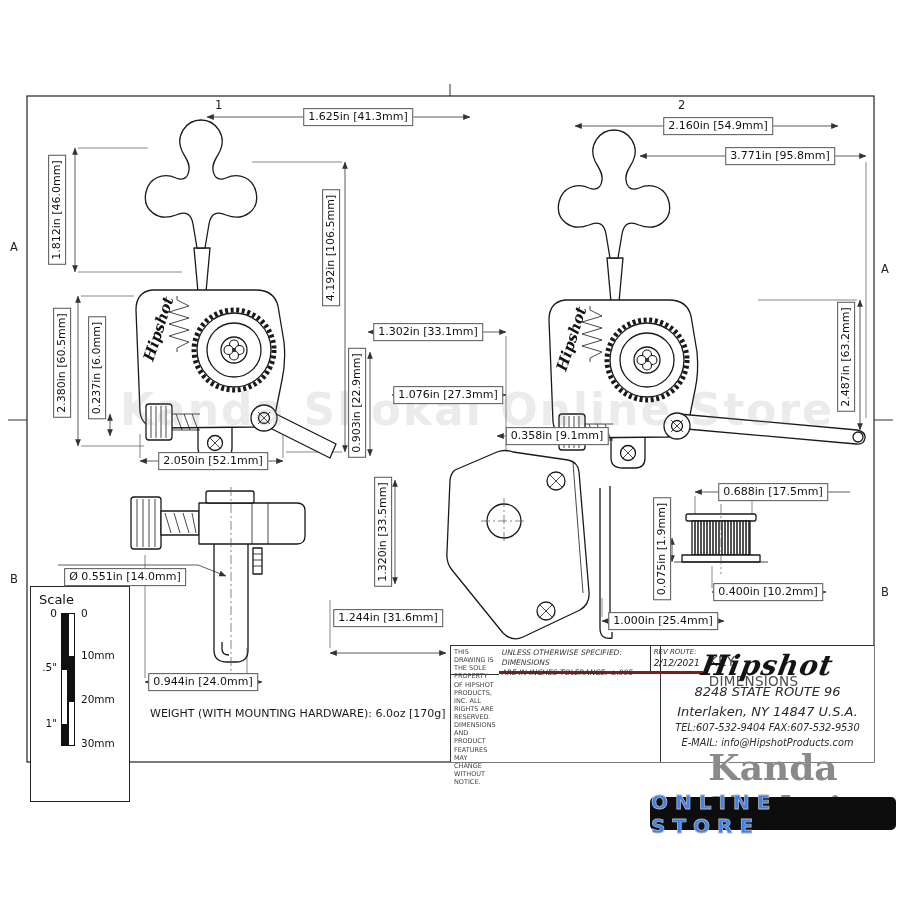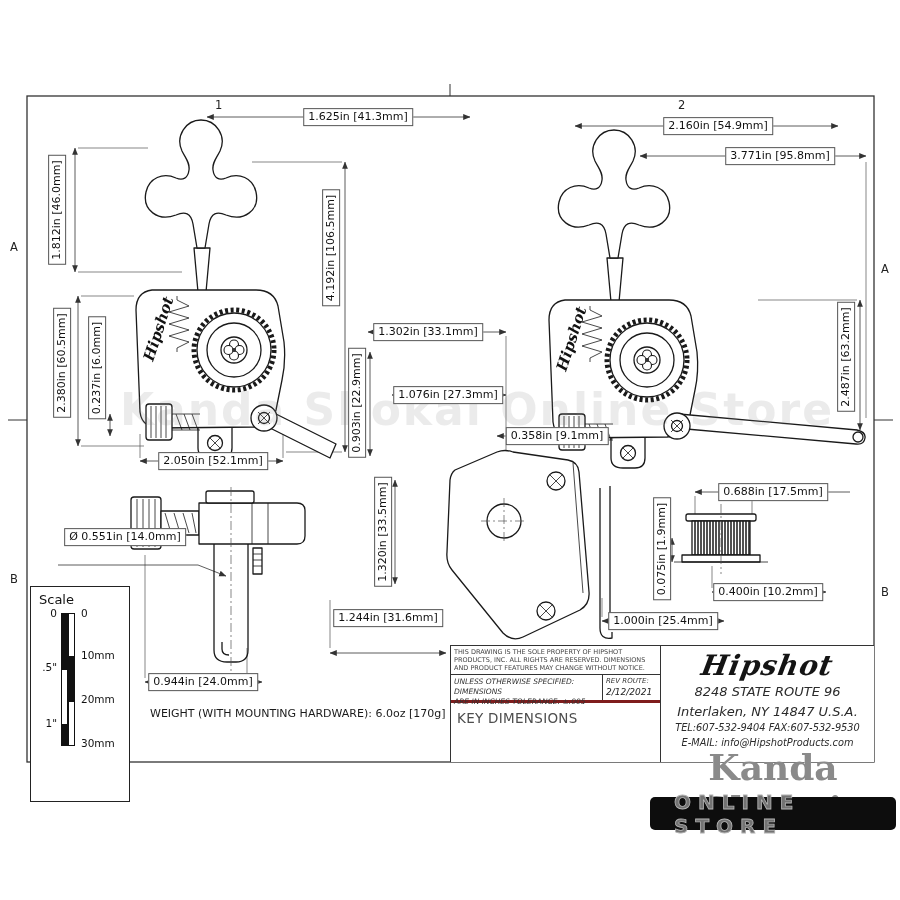--- a/index.html
+++ b/index.html
@@ -35,41 +35,41 @@
   .scalebox{position:absolute;left:30px;top:586px;width:100px;height:216px;border:1.3px solid #222;z-index:5;background:#fff;box-sizing:border-box;}
   .scalebox .ttl{position:absolute;left:8px;top:5px;font-size:13px;color:#111;}
   .scalebox .seg{position:absolute;box-sizing:border-box;border:1px solid #111;}
   .scalebox .lab{position:absolute;font-size:10.5px;color:#111;white-space:nowrap;}
 
   .weightnote{position:absolute;left:150px;top:707px;font-size:11px;color:#1a1a1a;z-index:5;}
 
   
   .tblock{position:absolute;left:450px;top:645px;width:424px;height:117px;z-index:6;background:#fff;
     border-left:1.3px solid #333;border-top:1.3px solid #333;box-sizing:border-box;display:flex;}
-  .tb-left{width:210px;border-right:1px solid #333;box-sizing:border-box;display:flex;flex-direction:column;}
+  .tb-left{width:210px;border-right:1px solid #333;box-sizing:border-box;display:flex;}
   .tb-legal{height:29px;border-bottom:1px solid #333;box-sizing:border-box;font-size:6.5px;line-height:1.25;color:#444;padding:2px 3px;}
   .tb-tolrow{height:28px;border-bottom:3px solid #7f1d1d;box-sizing:border-box;display:flex;font-style:italic;}
   .tb-tol{width:152px;border-right:1px solid #333;box-sizing:border-box;font-size:7.5px;line-height:1.3;color:#333;padding:2px 3px;}
   .tb-rev{flex:1;padding:2px 3px;}
   .tb-rev .rl{font-size:7px;color:#333;}
   .tb-rev .rd{font-size:9px;color:#222;margin-top:2px;}
   .tb-title{flex:1;padding:6px 6px;font-size:13.5px;color:#4d4d4d;letter-spacing:0.3px;line-height:1.45;}
   .tb-right{flex:1;text-align:center;padding-top:3px;}
   .hs-logo{font:italic 800 28px "DejaVu Serif", serif;letter-spacing:1px;color:#141414;transform:skewX(-10deg);}
   .addr{font-style:italic;font-size:13px;color:#2b2b2b;line-height:1.5;}
   .addr.sm{font-size:9.8px;}
 
   
   .wm-center{position:absolute;left:120px;top:384px;width:660px;z-index:2;
     font-size:44px;font-weight:bold;letter-spacing:2px;color:rgba(130,130,130,0.16);white-space:nowrap;}
   .wm-name{position:absolute;left:646px;top:746px;width:254px;z-index:8;text-align:center;
     font:bold 36px "DejaVu Serif", serif;color:#8a8a8a;text-shadow:0 1px 0 #fff;}
   .wm-band{position:absolute;left:650px;top:797px;width:246px;height:33px;z-index:8;background:#0d0d0d;border-radius:5px;
     display:flex;align-items:center;justify-content:center;}
-  .wm-band span{font-weight:bold;font-size:20px;letter-spacing:7px;padding-left:24px;color:#737373;-webkit-text-stroke:0.8px #b3b3b3;}
+  .wm-band span{font-weight:bold;font-size:20px;letter-spacing:7px;padding-left:1px;color:#3b82f6;-webkit-text-stroke:0.8px #b3b3b3;}
 </style>
 </head>
 <body>
 
 <svg class="lineart" width="900" height="900" viewBox="0 0 900 900">
   <defs>
     <marker id="ar" viewBox="0 0 10 10" refX="9.5" refY="5" markerWidth="9" markerHeight="9" orient="auto-start-reverse">
       <path d="M0,1 L10,5 L0,9 z" fill="#333"></path>
     </marker>
     <g id="tuner-core">
@@ -217,21 +217,21 @@
 <div class="dim v" style="left:331px;top:248px">4.192in [106.5mm]</div>
 <div class="dim v" style="left:62px;top:363px">2.380in [60.5mm]</div>
 <div class="dim v" style="left:97px;top:368px">0.237in [6.0mm]</div>
 <div class="dim" style="left:428px;top:332px">1.302in [33.1mm]</div>
 <div class="dim" style="left:448px;top:395px">1.076in [27.3mm]</div>
 <div class="dim v" style="left:357px;top:403px">0.903in [22.9mm]</div>
 <div class="dim" style="left:557px;top:436px">0.358in [9.1mm]</div>
 <div class="dim v" style="left:846px;top:357px">2.487in [63.2mm]</div>
 <div class="dim" style="left:213px;top:461px">2.050in [52.1mm]</div>
 <div class="dim v" style="left:383px;top:532px">1.320in [33.5mm]</div>
-<div class="dim" style="left:125px;top:537px">Ø 0.551in [14.0mm]</div>
+<div class="dim" style="left:125px;top:577px">Ø 0.551in [14.0mm]</div>
 <div class="dim" style="left:773px;top:492px">0.688in [17.5mm]</div>
 <div class="dim v" style="left:662px;top:549px">0.075in [1.9mm]</div>
 <div class="dim" style="left:768px;top:592px">0.400in [10.2mm]</div>
 <div class="dim" style="left:663px;top:621px">1.000in [25.4mm]</div>
 <div class="dim" style="left:388px;top:618px">1.244in [31.6mm]</div>
 <div class="dim" style="left:203px;top:682px">0.944in [24.0mm]</div>
 
 <div class="scalebox">
   <div class="ttl">Scale</div>
 

